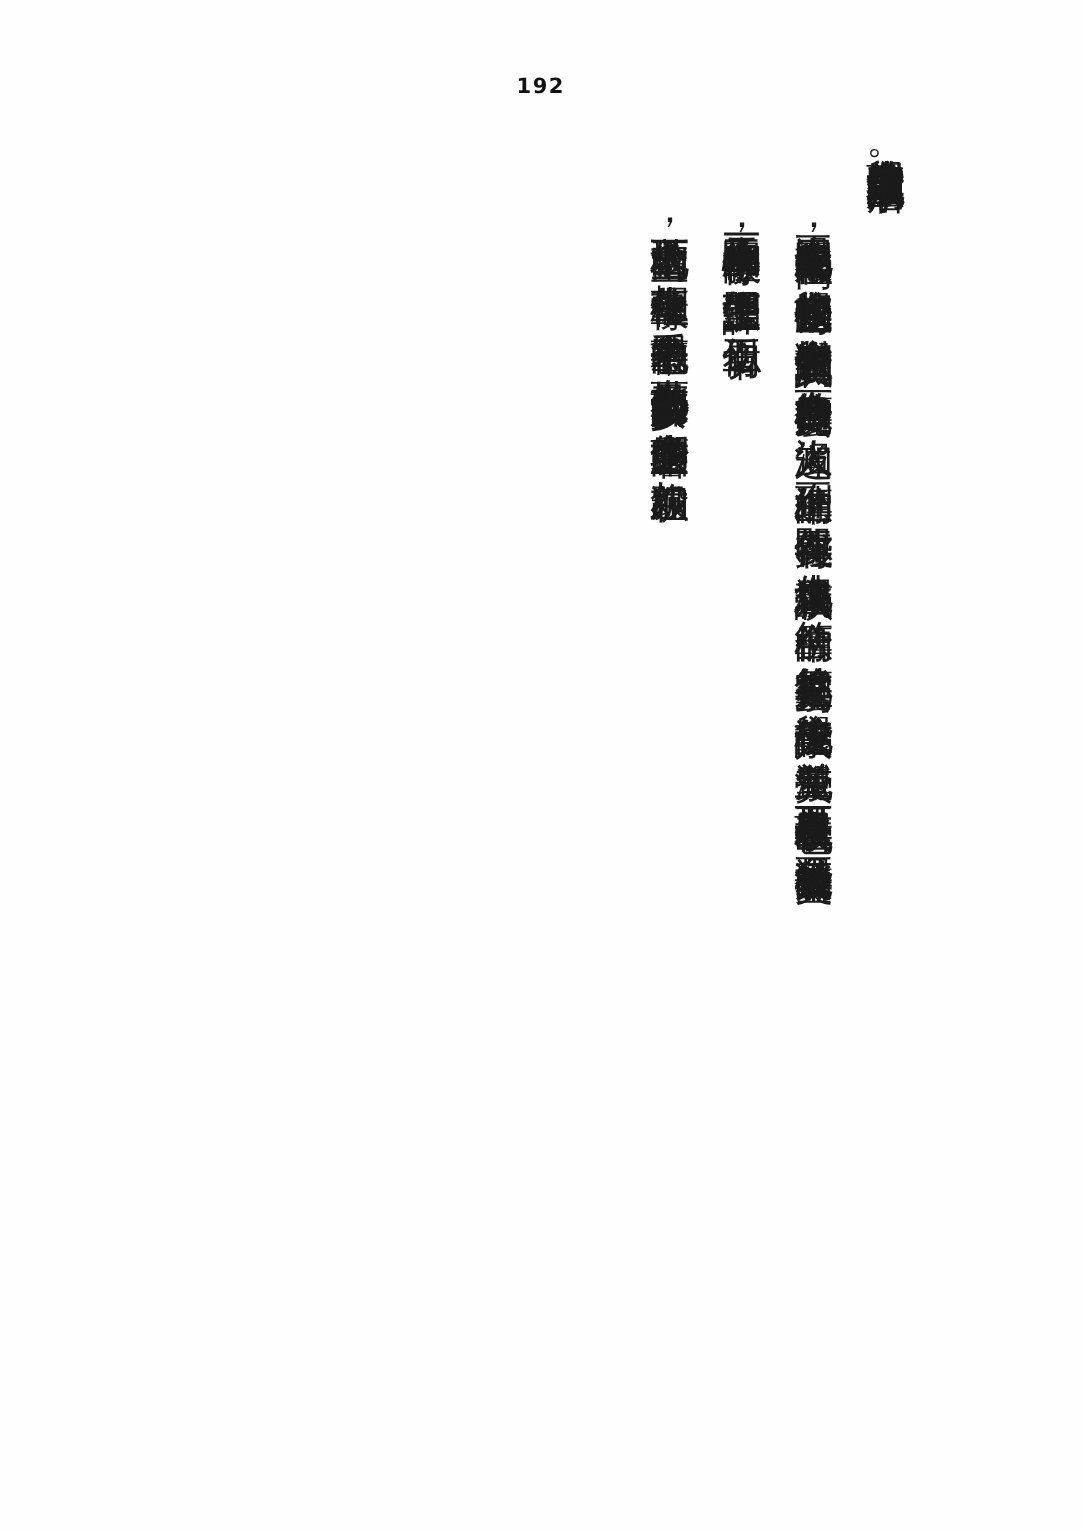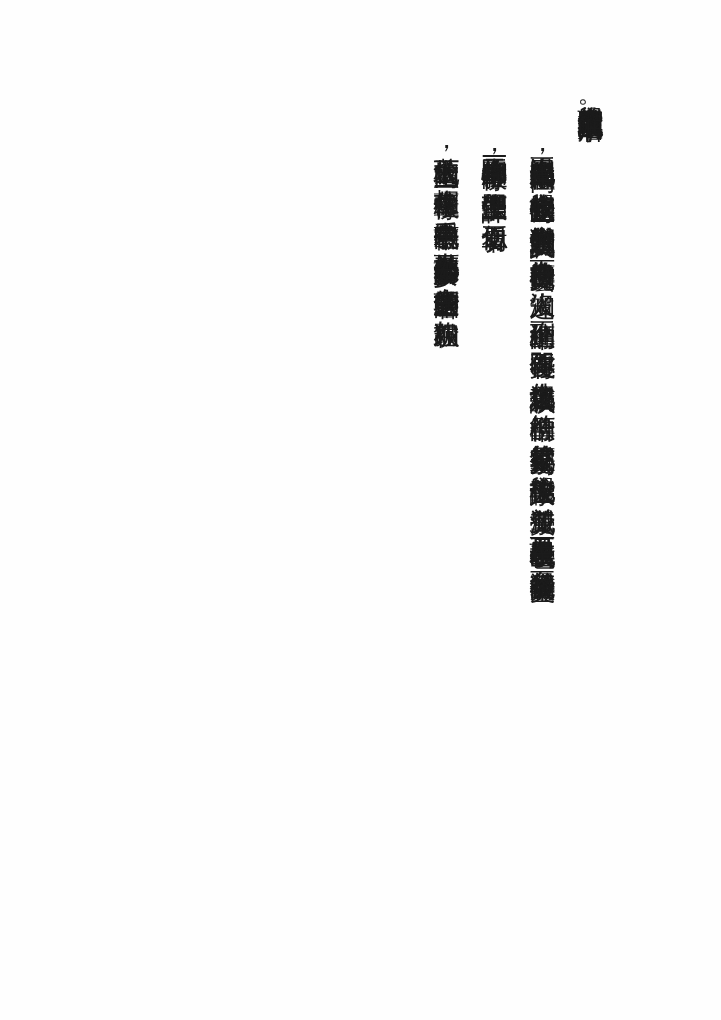--- a/index.html
+++ b/index.html
@@ -48,20 +48,21 @@
     padding: 0;
   }
   .text-block p.indent {
     text-indent: 2em;
   }
 </style>
 </head>
 <body>
 
 <div class="book-page">
+  <div class="page-number">192</div>
 
   <div class="text-block">
     <p>學生的食宿環境足以匹敵五星級酒店的水準。</p>
     <p class="indent">不過也因此學園入學的門檻很高，學校在招收學生的時候，會對學生做一系列的資質測試，而合格的標準究竟是什麼，沒人知道，不達到標準的，即使你再有錢，也休想進入學校就讀，符合標準的，就算你家裡是窮光蛋，學校也能讓你入學，並減免學費，而且只要學生在學校表現出色，甚至還能獲得大筆的獎金。</p>
     <p class="indent">今天的駒王學園像往常一樣平靜，學生們照常上課下課，看似一切正常。</p>
     <p class="indent">舊校舍的地下室內，桐生藍華像往常一樣，手中拿著黑色的鞭子，在她面前是十數名全裸的妙齡少女，少女們脖子上帶著項圈，如狗一般趴在</p>
   </div>
 </div>
 
 </body></html>

